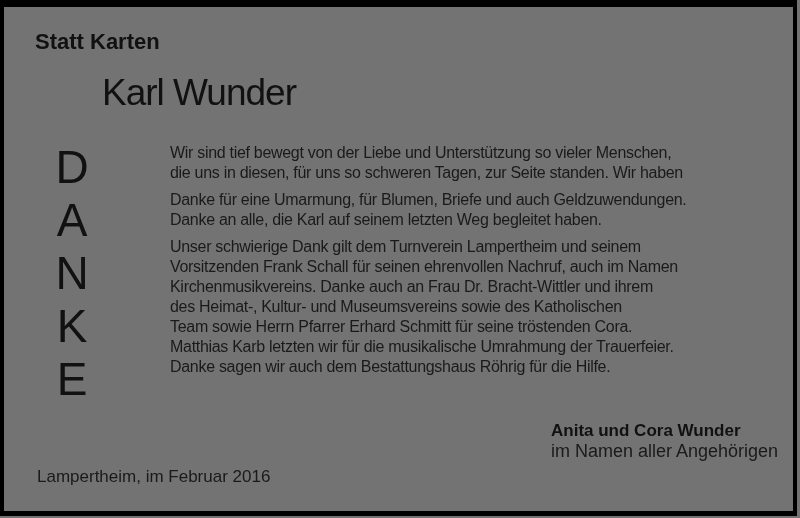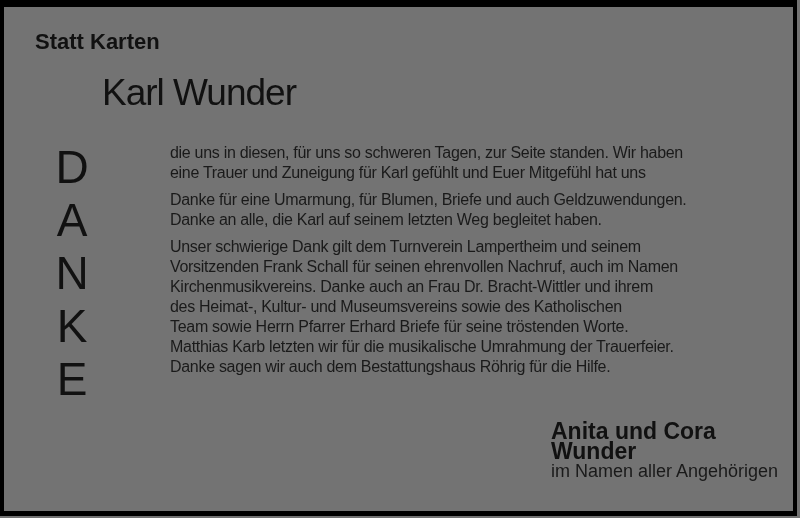--- a/index.html
+++ b/index.html
@@ -73,21 +73,21 @@
     letter-spacing: -0.3px;
     line-height: 20px;
     color: #1a1a1a;
   }
   .signature {
     position: absolute;
     left: 551px;
     top: 421px;
   }
   .sig-names {
-    font-size: 23px;
+    font-size: 17px;
     font-weight: 700;
     line-height: 20px;
     color: #111;
   }
   .sig-subline {
     font-size: 18px;
     font-weight: 400;
     line-height: 20px;
     color: #1a1a1a;
   }
@@ -116,37 +116,38 @@
   <div class="vertical-word">
     <div class="letter">D</div>
     <div class="letter">A</div>
     <div class="letter">N</div>
     <div class="letter">K</div>
     <div class="letter">E</div>
   </div>
 
   <div class="body-text">
     <div class="para">
+      <div class="line">Wir sind tief bewegt von der Liebe und Unterstützung so vieler Menschen,</div>
       <div class="line">die uns in diesen, für uns so schweren Tagen, zur Seite standen. Wir haben</div>
-      <div class="line">eine Trauer und Zuneigung für Karl gefühlt und Euer Mitgefühl hat uns</div>
     </div>
     <div class="para">
       <div class="line">Danke für eine Umarmung, für Blumen, Briefe und auch Geldzuwendungen.</div>
       <div class="line">Danke an alle, die Karl auf seinem letzten Weg begleitet haben.</div>
     </div>
     <div class="para">
       <div class="line">Unser schwierige Dank gilt dem Turnverein Lampertheim und seinem</div>
       <div class="line">Vorsitzenden Frank Schall für seinen ehrenvollen Nachruf, auch im Namen</div>
       <div class="line">Kirchenmusikvereins. Danke auch an Frau Dr. Bracht-Wittler und ihrem</div>
       <div class="line">des Heimat-, Kultur- und Museumsvereins sowie des Katholischen</div>
-      <div class="line">Team sowie Herrn Pfarrer Erhard Briefe für seine tröstenden Worte.</div>
+      <div class="line">Team sowie Herrn Pfarrer Erhard Schmitt für seine tröstenden Cora.</div>
       <div class="line">Matthias Karb letzten wir für die musikalische Umrahmung der Trauerfeier.</div>
       <div class="line">Danke sagen wir auch dem Bestattungshaus Röhrig für die Hilfe.</div>
     </div>
   </div>
 
   <div class="signature">
     <div class="sig-names">Anita und Cora Wunder</div>
     <div class="sig-subline">im Namen aller Angehörigen</div>
   </div>
 
+  <div class="place-date">Lampertheim, im Februar 2016</div>
 
 </div>
 
 </body></html>

